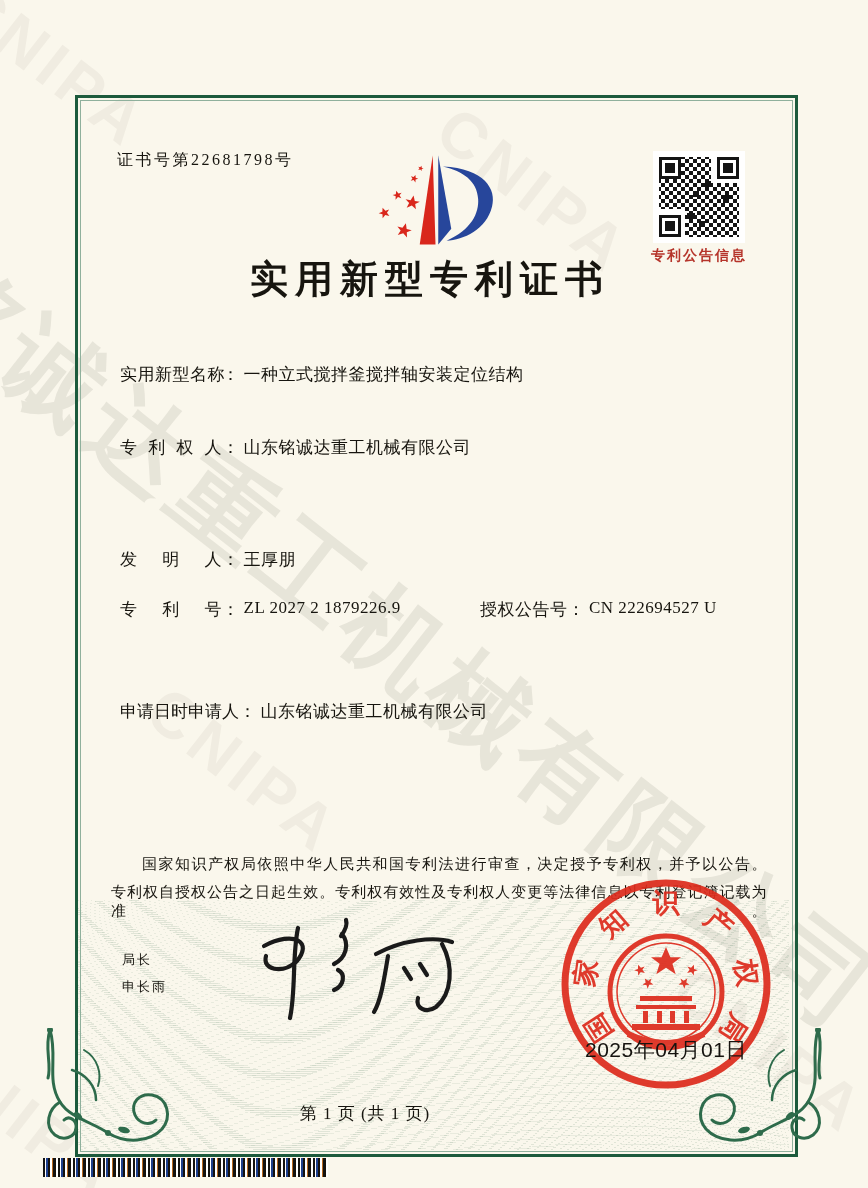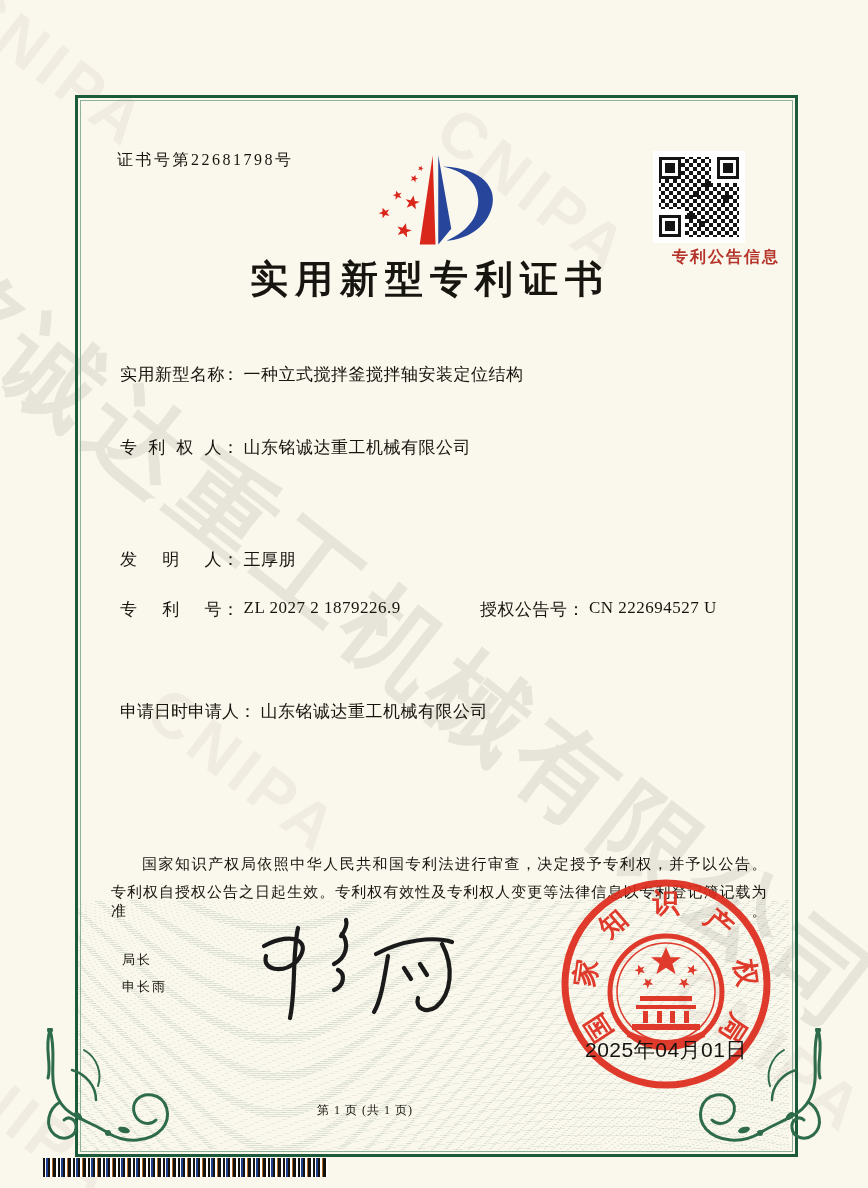--- a/index.html
+++ b/index.html
@@ -33,22 +33,22 @@
   .barcode{position:absolute;left:43px;top:1158px;width:285px;height:19px;z-index:3;
       background:repeating-linear-gradient(90deg,
         #14120f 0 2px,#ffffff 2px 3px,#1d3f8c 3px 5px,#14120f 5px 7px,
         #ffffff 7px 9px,#b86a22 9px 10px,#14120f 10px 13px,#ffffff 13px 15px);}
 
   .content{position:absolute;inset:0;z-index:4;padding-left:10px;}
 
   .cert-no{position:absolute;left:117px;top:150px;font-size:16px;letter-spacing:2.5px;}
   .logo{position:absolute;left:356px;top:148px;}
   .qr{position:absolute;left:653px;top:151px;}
-  .qr-caption{position:absolute;left:618px;top:247px;width:162px;text-align:right;
-      font-size:16px;letter-spacing:2px;color:#b5342a;font-weight:bold;}
+  .qr-caption{position:absolute;left:618px;top:247px;width:162px;text-align:center;
+      font-size:14px;letter-spacing:2px;color:#b5342a;font-weight:bold;}
   .title{position:absolute;left:0;top:254px;width:860px;text-align:center;
       font-size:38px;font-weight:bold;letter-spacing:7px;}
 
   .row{position:absolute;left:120px;font-size:17px;white-space:nowrap;letter-spacing:0.5px;}
   .flabel{display:inline-block;width:102px;text-align:justify;text-align-last:justify;vertical-align:top;}
   .flabel-wide{display:inline-block;font-size:17px;letter-spacing:0;vertical-align:baseline;}
   .fcolon{display:inline-block;vertical-align:top;}
   .fvalue{display:inline-block;vertical-align:top;padding-left:4px;}
   .addr{display:inline-block;vertical-align:top;padding-left:4px;line-height:28px;}
   .cell-r{position:absolute;left:480px;font-size:17px;white-space:nowrap;letter-spacing:0.5px;text-align:center;}
@@ -58,21 +58,21 @@
   .body-l1{text-indent:31px;}
 
   .signer{position:absolute;left:122px;font-size:13px;letter-spacing:2px;
       font-family:"Liberation Sans","DejaVu Sans",sans-serif;}
   .signature{position:absolute;left:238px;top:912px;}
 
   .seal{position:absolute;left:556px;top:874px;z-index:5;}
   .seal-date{position:absolute;left:585px;top:1036px;z-index:6;font-size:21px;
       font-family:"Liberation Sans","DejaVu Sans",sans-serif;color:#15130f;letter-spacing:0.5px;}
 
-  .footer{position:absolute;left:0;top:1102px;width:730px;text-align:center;font-size:12px;
+  .footer{position:absolute;left:0;top:1102px;width:730px;text-align:center;font-size:17px;
       letter-spacing:1px;z-index:4;}
 </style>
 </head>
 <body>
 
 <div class="page">
 
   <div class="wm" style="left:-14px;top:-34px">CNIPA</div>
   <div class="wm" style="left:468px;top:92px">CNIPA</div>
   <div class="wm" style="left:178px;top:672px">CNIPA</div>

